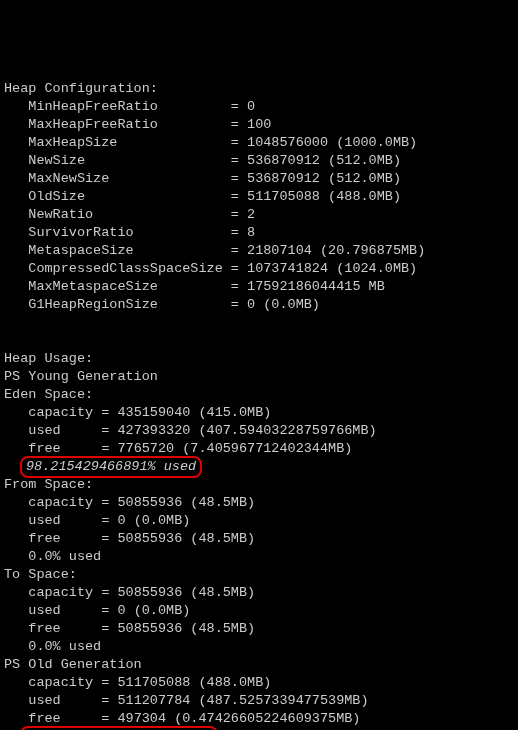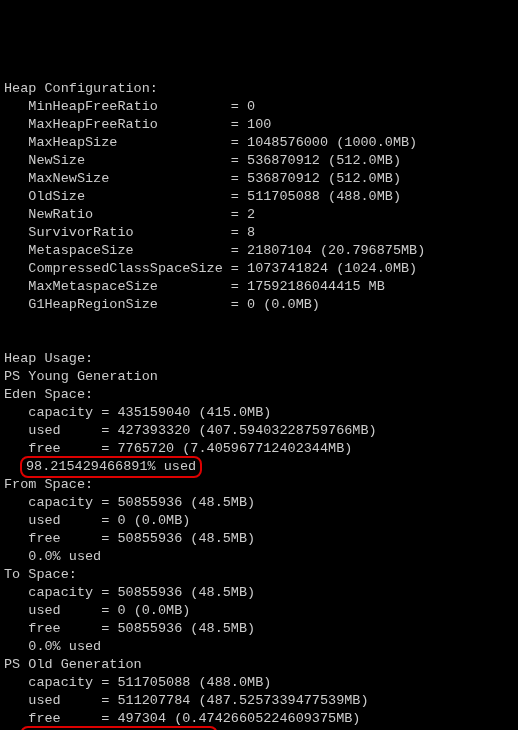--- a/index.html
+++ b/index.html
@@ -15,20 +15,21 @@
       box-sizing: border-box;
     }
     .box {
       border: 2px solid #d00;
       border-radius: 8px;
       display: inline-block;
       padding: 0 4px;
       margin-left: 16px;
       margin-top: -2px;
       margin-bottom: -2px;
+      font-style: italic;
     }
   </style>
 </head>
 <body>
 
 
 
 <div>Heap Configuration:</div><div>   <span>MinHeapFreeRatio</span>         = <span>0</span></div><div>   <span>MaxHeapFreeRatio</span>         = <span>100</span></div><div>   <span>MaxHeapSize</span>              = <span>1048576000 (1000.0MB)</span></div><div>   <span>NewSize</span>                  = <span>536870912 (512.0MB)</span></div><div>   <span>MaxNewSize</span>               = <span>536870912 (512.0MB)</span></div><div>   <span>OldSize</span>                  = <span>511705088 (488.0MB)</span></div><div>   <span>NewRatio</span>                 = <span>2</span></div><div>   <span>SurvivorRatio</span>            = <span>8</span></div><div>   <span>MetaspaceSize</span>            = <span>21807104 (20.796875MB)</span></div><div>   <span>CompressedClassSpaceSize</span> = <span>1073741824 (1024.0MB)</span></div><div>   <span>MaxMetaspaceSize</span>         = <span>17592186044415 MB</span></div><div>   <span>G1HeapRegionSize</span>         = <span>0 (0.0MB)</span></div>
 <div></div>
 <div>Heap Usage:</div><div>PS Young Generation</div><div>Eden Space:</div><div>   <span>capacity = 435159040 (415.0MB)</span></div><div>   <span>used     = 427393320 (407.59403228759766MB)</span></div><div>   <span>free     = 7765720 (7.405967712402344MB)</span></div><div><span class="box">98.215429466891% used</span></div><div>From Space:</div><div>   <span>capacity = 50855936 (48.5MB)</span></div><div>   <span>used     = 0 (0.0MB)</span></div><div>   <span>free     = 50855936 (48.5MB)</span></div><div>   <span>0.0% used</span></div><div>To Space:</div><div>   <span>capacity = 50855936 (48.5MB)</span></div><div>   <span>used     = 0 (0.0MB)</span></div><div>   <span>free     = 50855936 (48.5MB)</span></div><div>   <span>0.0% used</span></div><div>PS Old Generation</div><div>   <span>capacity = 511705088 (488.0MB)</span></div><div>   <span>used     = 511207784 (487.5257339477539MB)</span></div><div>   <span>free     = 497304 (0.47426605224609375MB)</span></div><div><span class="box">99.90281433355612% used</span></div>

